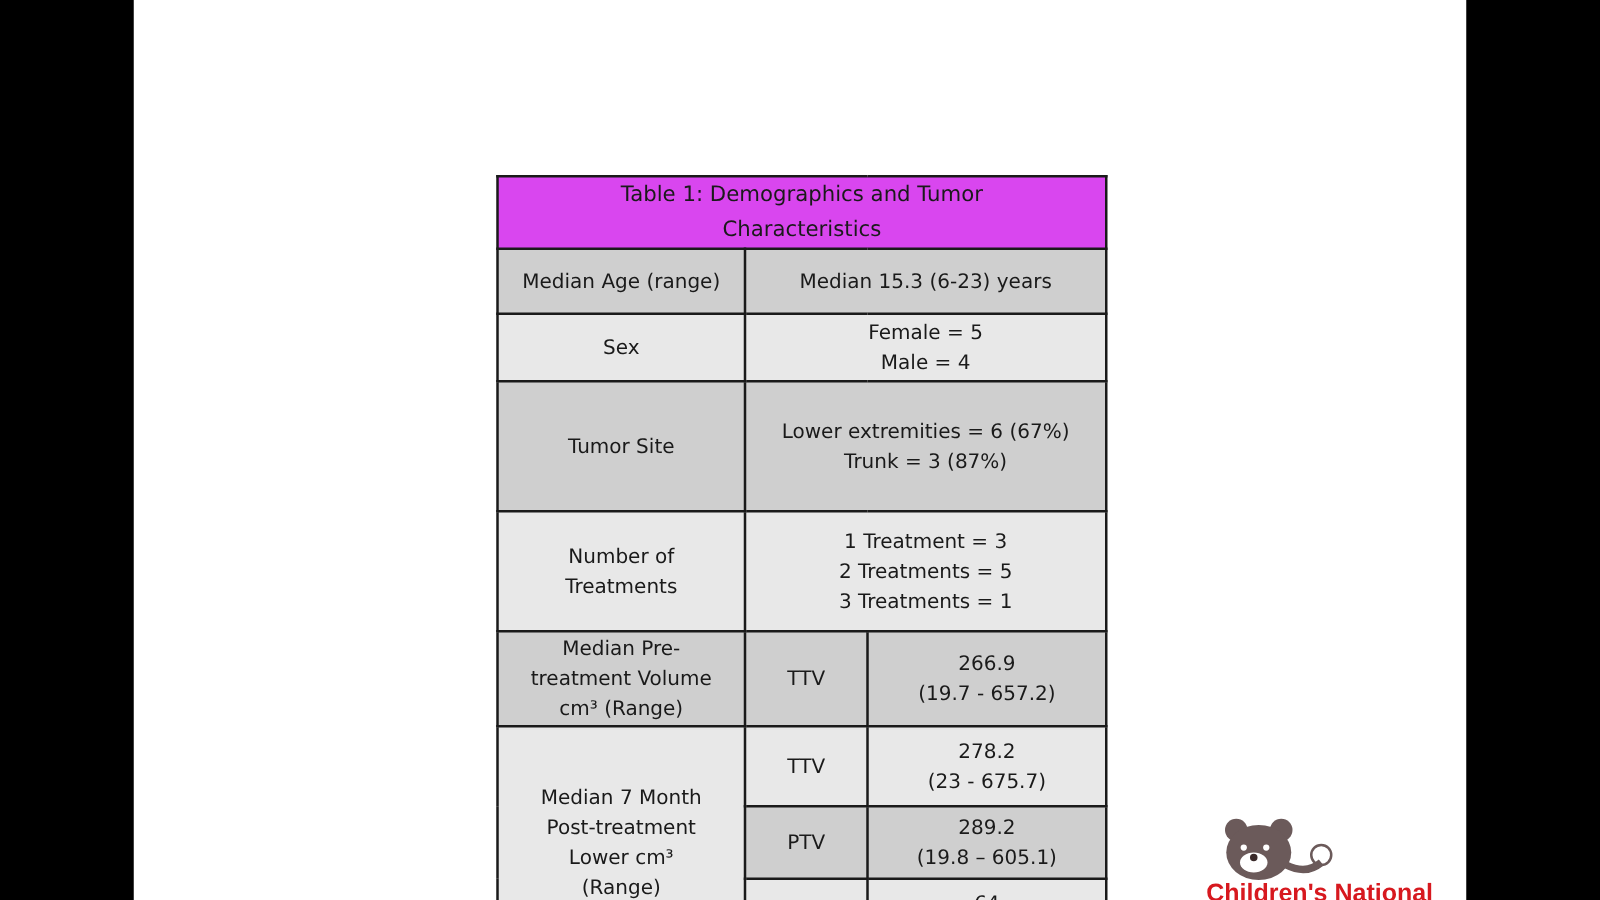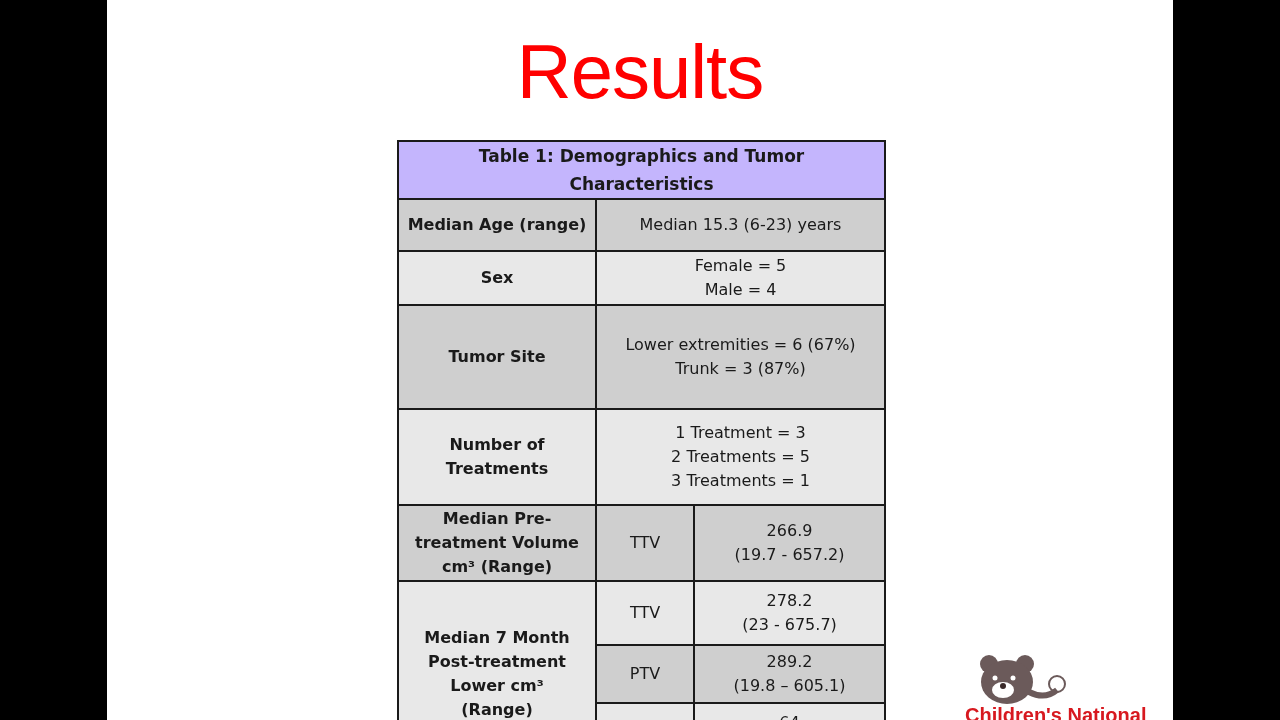--- a/index.html
+++ b/index.html
@@ -35,46 +35,45 @@
     color: #1a1a1a;
   }
   td {
     border: 2px solid #1a1a1a;
     text-align: center;
     vertical-align: middle;
     padding: 0 4px;
     line-height: 24px;
   }
   .caption-cell {
-    background: #c4b5fd;
-    font-weight: bold;
+    background: #d946ef;
+    font-weight: normal;
     height: 56px;
     line-height: 28px;
     font-size: 17px;
   }
-  .hdr { font-weight: bold; margin-left: 46px; }
+  .hdr { font-weight: normal; margin-left: 46px; }
   .dark { background: #cfcfcf; }
   .light { background: #e8e8e8; }
   .line { display: block; }
   .logo {
     position: absolute; left: 858px; top: 654px;
     width: 170px; height: 70px;
   }
   .logo-text {
     position: absolute; left: 0; top: 50px; width: 170px;
     text-align: center; color: #d7191f;
     font-family: "Liberation Sans", sans-serif;
     font-size: 20px; font-weight: bold; white-space: nowrap;
   }
 </style>
 </head>
 <body>
 
 <div class="slide">
-  <div class="title">Results</div>
 
   <div class="tbl-wrap">
     <table>
       <tbody>
           <tr>
         <td colspan="3" class="caption-cell">
           <span class="line">Table 1: Demographics and Tumor</span>
           <span class="line">Characteristics</span>
         </td>
       </tr>

